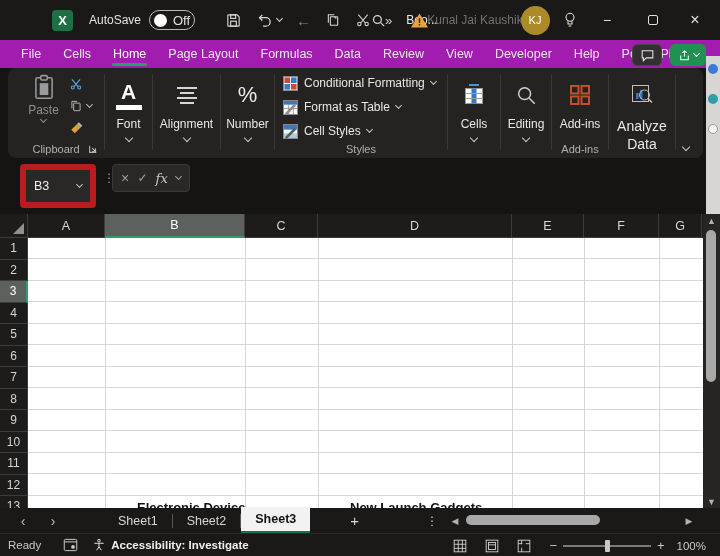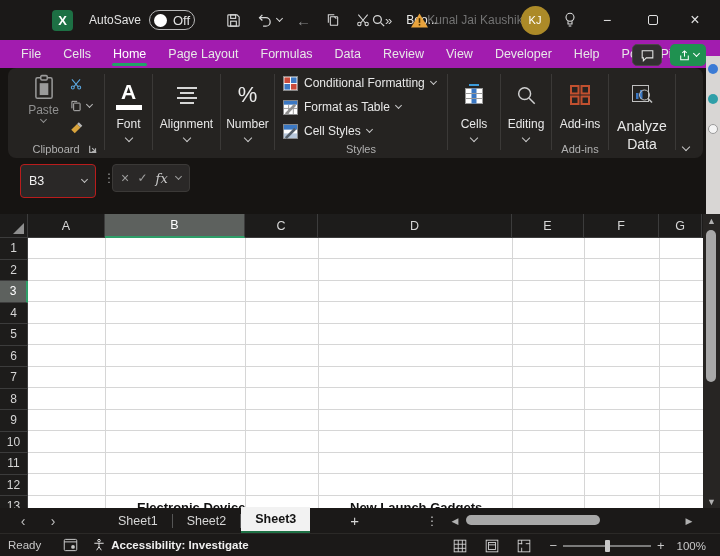--- a/index.html
+++ b/index.html
@@ -71,21 +71,21 @@
 
   
   .side-strip { position:absolute; left:706px; top:56px; width:14px; height:158px; background:#d8d6d4; display:flex; flex-direction:column; align-items:center; padding-top:8px; gap:20px; }
   .dot { width:10px; height:10px; border-radius:50%; }
   .dot-blue { background:#3a7bd5; }
   .dot-teal { background:#2e9fa8; }
   .dot-outline { background:#f4f4f4; border:1px solid #9a9a9a; }
 
   
   .formula-row { position:absolute; left:0; top:158px; width:706px; height:56px; background:#161412; }
-  .namebox { position:absolute; left:20px; top:6px; width:76px; height:28px; background:#2a2827; border:1px solid #b91c1c; border-radius:4px; display:flex; align-items:center; padding:16px 8px; font-size:12.5px; color:#f0f0f0; }
+  .namebox { position:absolute; left:20px; top:6px; width:76px; height:28px; background:#2a2827; border:6px solid #b91c1c; border-radius:4px; display:flex; align-items:center; padding:16px 8px; font-size:12.5px; color:#f0f0f0; }
   .namebox .cv { margin-left:auto; color:#c0c0c0; }
   .fdots { position:absolute; left:103px; top:13px; color:#9a9a9a; font-size:12px; }
   .fxbox { position:absolute; left:112px; top:6px; width:78px; height:28px; background:#2a2827; border:1px solid #3b3937; border-radius:4px; display:flex; align-items:center; justify-content:space-evenly; color:#9e9e9e; }
   .fx-x { font-size:14px; }
   .fx-check { font-size:12px; }
   .fx-fx { font-family:"DejaVu Serif", serif; font-style:italic; font-size:13px; color:#c8c8c8; }
   .fbar { position:absolute; left:196px; top:2px; width:507px; height:48px; background:#2a2827; border:1px solid #3b3937; border-radius:4px; }
   .fbar-value { position:absolute; left:10px; top:6px; font-size:12.5px; color:#f0f0f0; }
   .fbar .cv { position:absolute; right:12px; top:12px; color:#c8c8c8; }
 

